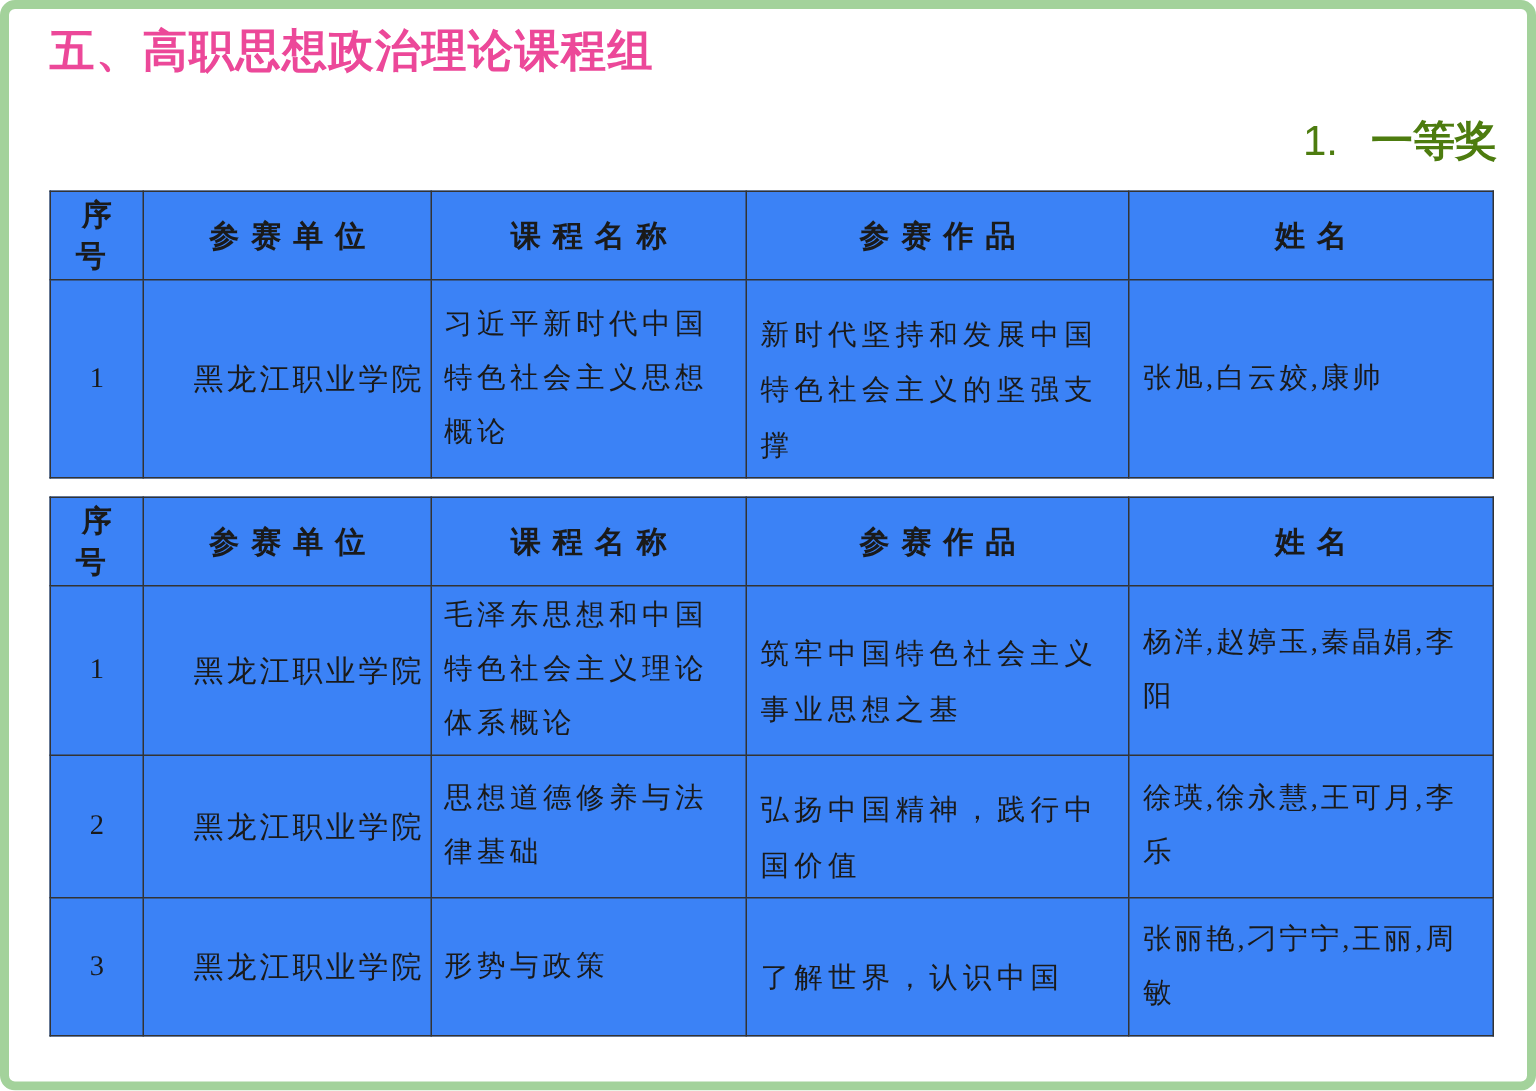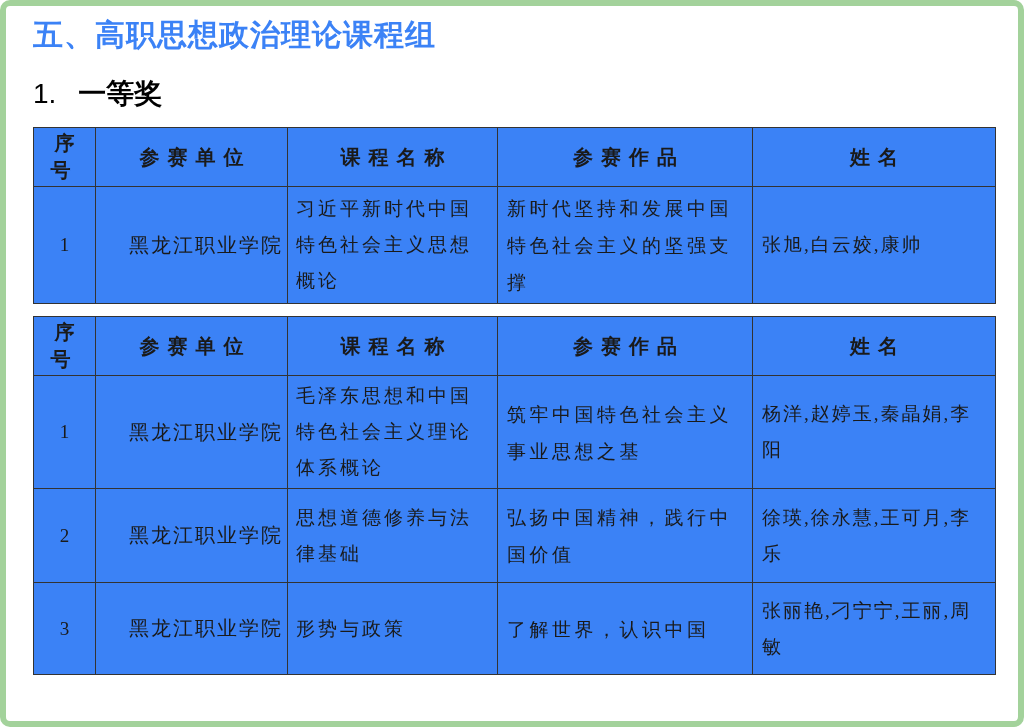--- a/index.html
+++ b/index.html
@@ -18,31 +18,32 @@
     overflow: hidden;
     font-family: "Liberation Serif", "DejaVu Serif", serif;
     color: #1a1a1a;
   }
   .title {
     margin: 0;
     font-family: "Liberation Sans", "DejaVu Sans", sans-serif;
     font-weight: bold;
     font-size: 30px;
     line-height: 34px;
-    color: #3b82f6;
+    color: #ec4899;
     letter-spacing: 1px;
   }
   .section-heading {
     margin-top: 26px;
     margin-bottom: 0;
     font-family: "Liberation Sans", "DejaVu Sans", sans-serif;
     font-weight: bold;
     font-size: 28px;
     line-height: 32px;
-    color: #000000;
+    color: #4d7c0f;
+    text-align: right;
   }
   .section-heading .num {
     display: inline-block;
     margin-right: 22px;
     font-weight: normal;
   }
   table.awards {
     border-collapse: collapse;
     table-layout: fixed;
     width: 962px;
@@ -85,21 +86,21 @@
     letter-spacing: 3px;
     line-height: 36px;
     padding: 2px 8px;
     font-family: Liberation Serif, serif;
   }
   td.c-work {
     text-align: left;
     font-size: 19px;
     letter-spacing: 3.5px;
     line-height: 37px;
-    padding: 3px 4px 2px 9px;
+    padding: 18px 4px 2px 9px;
   }
   td.c-names {
     text-align: left;
     font-size: 19px;
     letter-spacing: 2px;
     line-height: 36px;
     padding: 2px 16px 2px 9px;
   }
 </style>
 </head>

